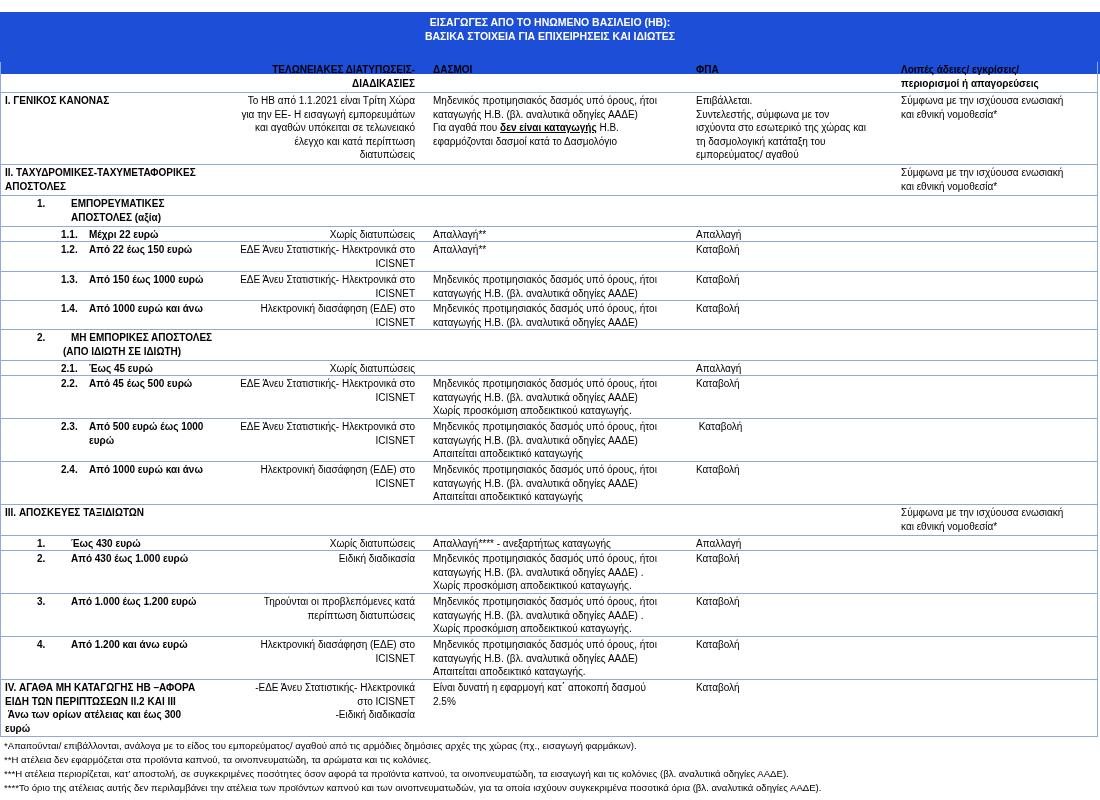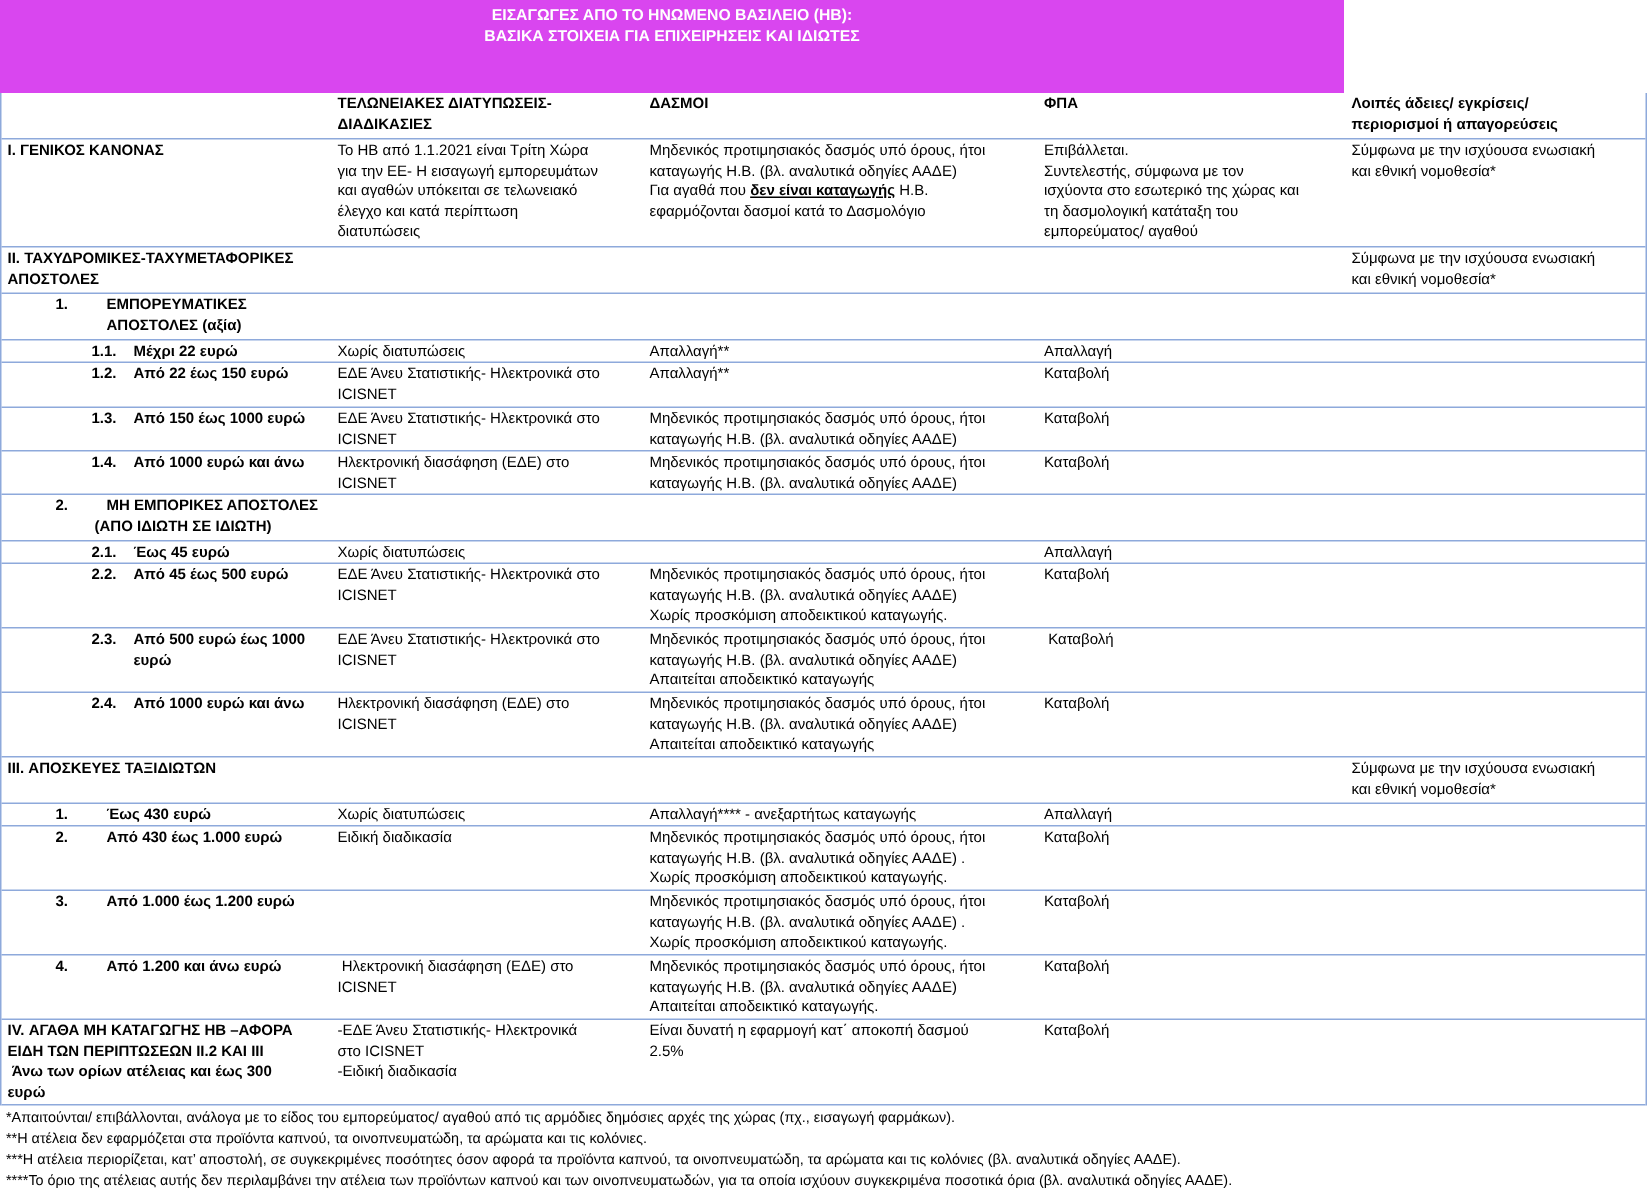--- a/index.html
+++ b/index.html
@@ -1,30 +1,30 @@
 <!DOCTYPE html>
 <html><head>
 <meta charset="utf-8">
 <style>
   html, body { margin:0; padding:0; background:#ffffff; }
   body { width:1100px; height:800px; overflow:hidden; position:relative;
          font-family:"Liberation Sans", sans-serif; color:#000; }
-  .banner { position:absolute; left:0; top:0; width:896px; height:62px; background:#d946ef;
+  .banner { position:absolute; left:0; top:12px; width:1100px; height:62px; background:#1d4ed8;
             color:#fff; text-align:center; font-size:10.5px; font-weight:bold; }
   .banner .l1 { position:absolute; left:0; right:0; top:4px; }
   .banner .l2 { position:absolute; left:0; right:0; top:18px; }
   .tbl { position:absolute; left:0; top:62px; width:1096px; border-left:1.5px solid #8EA9DB;
          border-right:1.5px solid #8EA9DB; }
   .row { position:relative; border-bottom:1.5px solid #8EA9DB; font-size:10px; line-height:13.5px; }
   .row.head { border-bottom:1.5px solid #8EA9DB; }
   .cell { position:absolute; top:1px; white-space:pre-line; }
   .c1 { left:4px; width:215px; }
   .c1.ind1 { left:36px; }
   .c1.ind2 { left:60px; }
-  .c2 { left:224px; width:200px; }
+  .c2 { left:214px; width:200px;text-align:right; }
   .c3 { left:432px; width:262px; }
   .c4 { left:695px; width:200px; }
   .c5 { left:900px; width:195px; }
   .b { font-weight:bold; }
   .num { display:inline-block; width:34px; font-weight:bold; }
   .num2 { display:inline-block; width:28px; font-weight:bold; }
   .u { text-decoration:underline; font-weight:bold;text-align:center; }
   .foot { position:absolute; left:4px; top:739px; font-size:9.6px; line-height:14px; width:1095px; }
 </style>
 </head>
@@ -162,20 +162,22 @@
   <div class="row" style="height:42px">
     <div class="cell c1 ind1 b"><span class="num">2.</span><span>Από  430 έως 1.000 ευρώ</span></div>
     <div class="cell c2">Ειδική διαδικασία</div>
     <div class="cell c3">Μηδενικός προτιμησιακός δασμός υπό όρους, ήτοι
 καταγωγής Η.Β. (βλ. αναλυτικά οδηγίες ΑΑΔΕ) .
 Χωρίς προσκόμιση αποδεικτικού καταγωγής.</div>
     <div class="cell c4">Καταβολή</div>
   </div>
   <div class="row" style="height:42px">
     <div class="cell c1 ind1 b"><span class="num">3.</span><span>Από 1.000 έως 1.200 ευρώ</span></div>
+    <div class="cell c2">Τηρούνται οι προβλεπόμενες κατά
+περίπτωση διατυπώσεις</div>
     <div class="cell c3">Μηδενικός προτιμησιακός δασμός υπό όρους, ήτοι
 καταγωγής Η.Β. (βλ. αναλυτικά οδηγίες ΑΑΔΕ) .
 Χωρίς προσκόμιση αποδεικτικού καταγωγής.</div>
     <div class="cell c4">Καταβολή</div>
   </div>
   <div class="row" style="height:42px">
     <div class="cell c1 ind1 b"><span class="num">4.</span><span>Από 1.200 και άνω ευρώ</span></div>
     <div class="cell c2" style="white-space:pre-wrap"> Ηλεκτρονική διασάφηση (ΕΔΕ) στο
 ICISNET</div>
     <div class="cell c3">Μηδενικός προτιμησιακός δασμός υπό όρους, ήτοι
@@ -194,15 +196,15 @@
 -Ειδική διαδικασία</div>
     <div class="cell c3">Είναι δυνατή η εφαρμογή  κατ΄ αποκοπή δασμού
 2.5%</div>
     <div class="cell c4">Καταβολή</div>
   </div>
 </div>
 
 <div class="foot">
   <div>*Απαιτούνται/ επιβάλλονται, ανάλογα με το είδος του εμπορεύματος/ αγαθού από τις αρμόδιες δημόσιες αρχές της χώρας (πχ., εισαγωγή φαρμάκων).</div>
   <div>**Η ατέλεια δεν εφαρμόζεται στα προϊόντα καπνού, τα οινοπνευματώδη, τα αρώματα και τις κολόνιες.</div>
-  <div>***Η ατέλεια περιορίζεται, κατ’ αποστολή, σε συγκεκριμένες ποσότητες όσον αφορά τα προϊόντα καπνού, τα οινοπνευματώδη, τα αρώματα και τις κολόνιες (βλ. αναλυτικά οδηγίες ΑΑΔΕ).</div>
+  <div>***Η ατέλεια περιορίζεται, κατ’ αποστολή, σε συγκεκριμένες ποσότητες όσον αφορά τα προϊόντα καπνού, τα οινοπνευματώδη, τα εισαγωγή και τις κολόνιες (βλ. αναλυτικά οδηγίες ΑΑΔΕ).</div>
   <div>****Το όριο της ατέλειας αυτής δεν περιλαμβάνει την ατέλεια των προϊόντων καπνού και των οινοπνευματωδών, για τα οποία ισχύουν συγκεκριμένα ποσοτικά όρια (βλ. αναλυτικά οδηγίες ΑΑΔΕ).</div>
 </div>
 
 </body></html>

